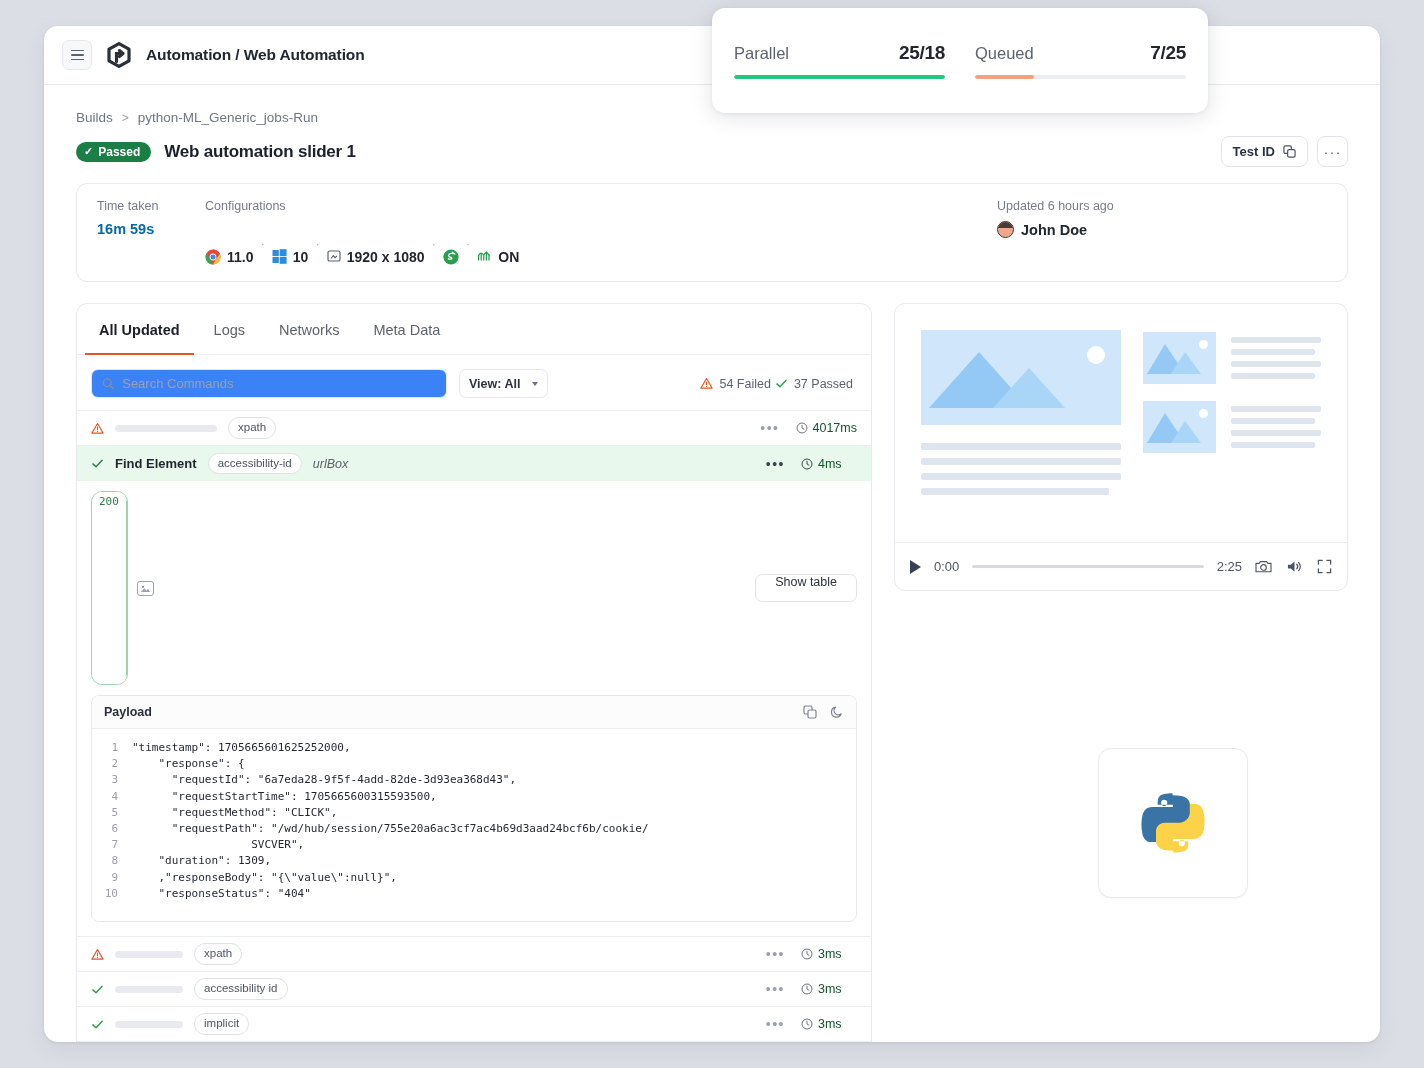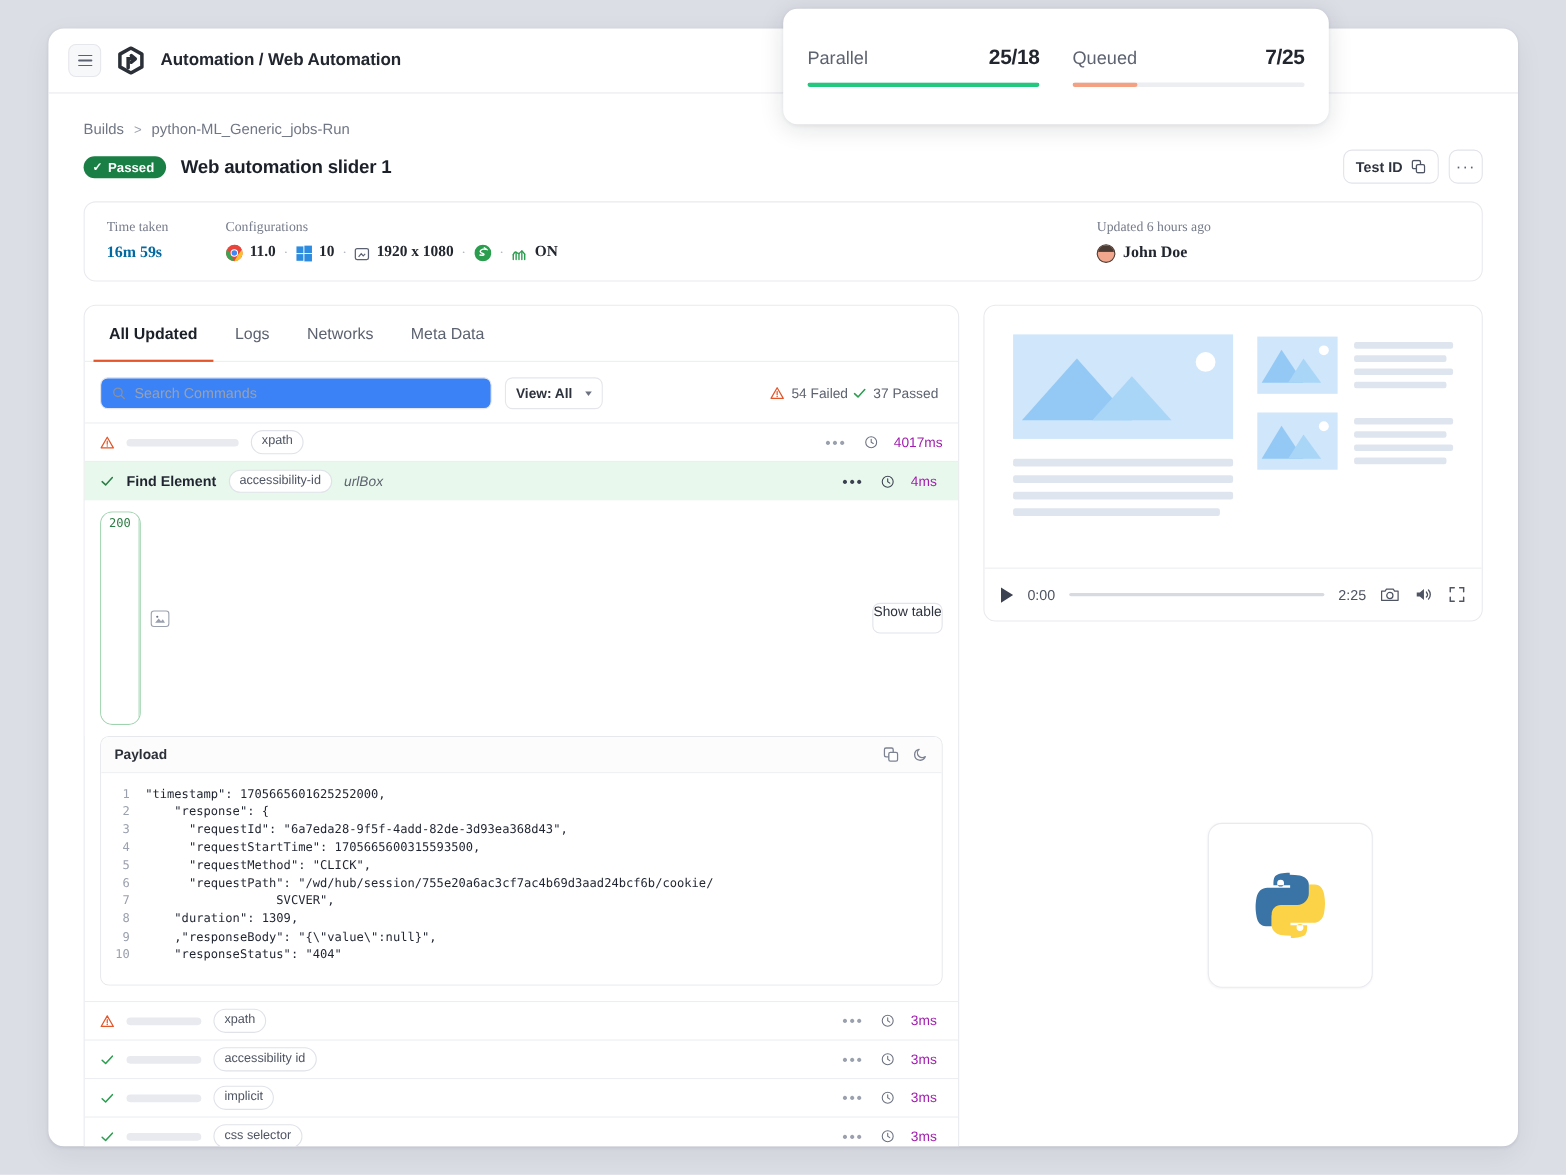--- a/index.html
+++ b/index.html
@@ -70,28 +70,28 @@
     color: #5b6171; font-size: 15px; letter-spacing: 1px; cursor: pointer;
   }
 
   
   .meta-card {
     margin-top: 16px;
     border: 1px solid #e9eaee; border-radius: 11px;
     padding: 15px 20px 16px;
     display: flex; align-items: flex-start; gap: 0;
   }
-  .meta-block { display: flex; flex-direction: column; gap: 8px; font-family: Liberation Serif, serif; }
+  .meta-block { display: flex; flex-direction: column; gap: 8px; }
   .meta-label { font-size: 12.5px; color: #767c8a; }
   .meta-value { font-size: 14.5px; font-weight: 700; color: #0369a1; }
   .meta-time { width: 108px; }
   .meta-configs { flex: 1; }
   .config-line { display: flex; align-items: center; gap: 7px; font-size: 14px; font-weight: 700; color: #22262f; }
   .config-line .dot { color: #b4b9c4; font-weight: 400; font-size: 13px; }
-  .cfg-item { display: inline-flex; align-items: flex-end; gap: 6px; }
+  .cfg-item { display: inline-flex; align-items: flex-start; gap: 6px; margin-top: 28px; }
   .meta-updated { width: 330px; }
   .user-line { display: flex; align-items: center; gap: 7px; font-size: 14.5px; font-weight: 700; color: #22262f; }
   .avatar {
     width: 17px; height: 17px; border-radius: 50%;
     background: #f0a78e; border: 1.5px solid #4a3b35;
     position: relative; overflow: hidden; flex: none;
   }
   .avatar::after {
     content: ""; position: absolute; left: 0; top: 0; width: 100%; height: 38%;
     background: #4a3b35;
@@ -146,41 +146,41 @@
   .skeleton-bar { height: 7px; border-radius: 4px; background: #e8eaef; }
   .chip {
     border: 1px solid #dfe2e8; border-radius: 11px; padding: 2px 9px;
     font-size: 11.5px; color: #4e5462; background: #fff; line-height: 1.35;
   }
   .cmd-name { font-size: 13px; font-weight: 600; color: #1f2430; }
   .cmd-target { font-size: 12.5px; color: #5c626f; font-style: italic; }
   .cmd-right { margin-left: auto; display: flex; align-items: center; gap: 16px; }
   .dots { color: #9aa0ad; font-size: 14px; letter-spacing: 1.5px; cursor: pointer; line-height: 1; }
   .dots.dark { color: #3b4150; }
-  .duration { display: inline-flex; align-items: center; gap: 15px; font-size: 12.5px; color: #a21caf; min-width: 56px; }
+  .duration { display: inline-flex; align-items: center; gap: 5px; font-size: 12.5px; color: #14532d; min-width: 56px; }
 
   
   .status-row {
     display: flex; align-items: center; gap: 9px;
     padding: 10px 14px; background: #fff;
   }
   .status-badge {
     display: inline-flex; align-items: stretch;
     border: 1px solid #9fd3ae; border-radius: 11px; overflow: hidden;
     font-size: 11.5px; color: #2f7d46; background: #fff;
   }
   .status-badge .code { padding: 2px 7px; border-right: 1px solid #9fd3ae; }
   .status-badge .txt { padding: 2px 8px; }
   .img-icon-btn {
     width: 17px; height: 15px; border: 1px solid #9aa0ad; border-radius: 3px;
     display: flex; align-items: center; justify-content: center; cursor: pointer;
   }
   .btn-show-table {
     margin-left: auto; border: 1px solid #e2e4ea; background: #fff;
-    border-radius: 7px; height: 28px; padding: 0 0;
+    border-radius: 7px; height: 28px; padding: 0 19px;
     font-size: 12.5px; color: #2d323d; cursor: pointer;
   }
 
   
   .payload-wrap { padding: 0 14px 14px; }
   .payload-box { border: 1px solid #e6e8ec; border-radius: 8px; overflow: hidden; }
   .payload-head {
     display: flex; align-items: center;
     padding: 9px 12px; border-bottom: 1px solid #eceef1; background: #fcfcfd;
   }

